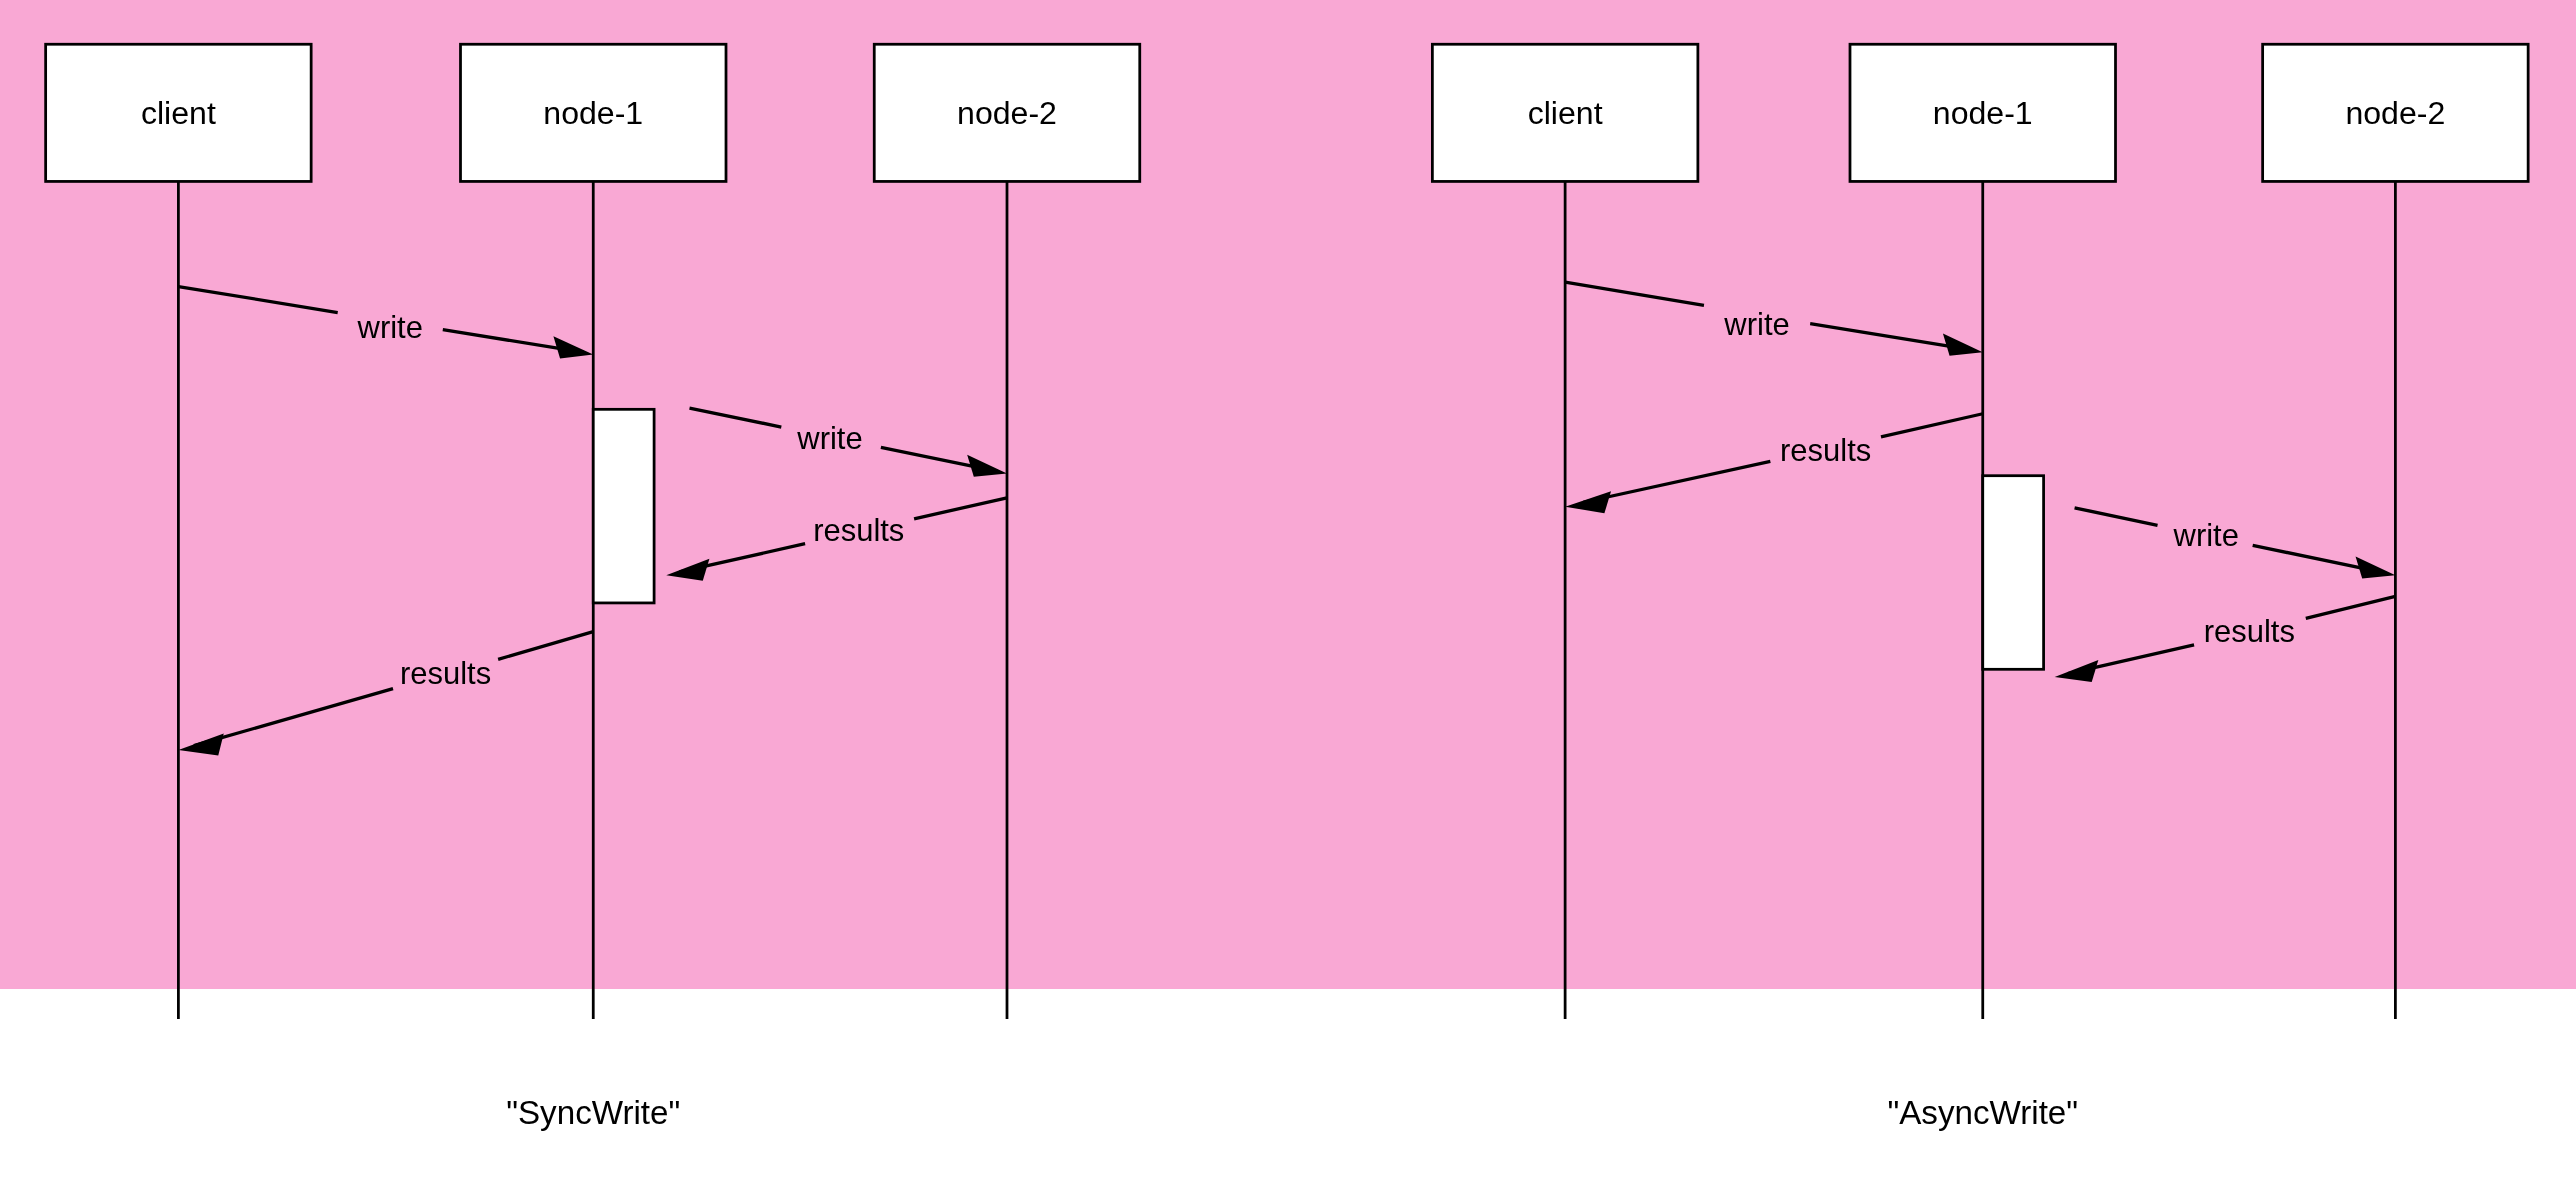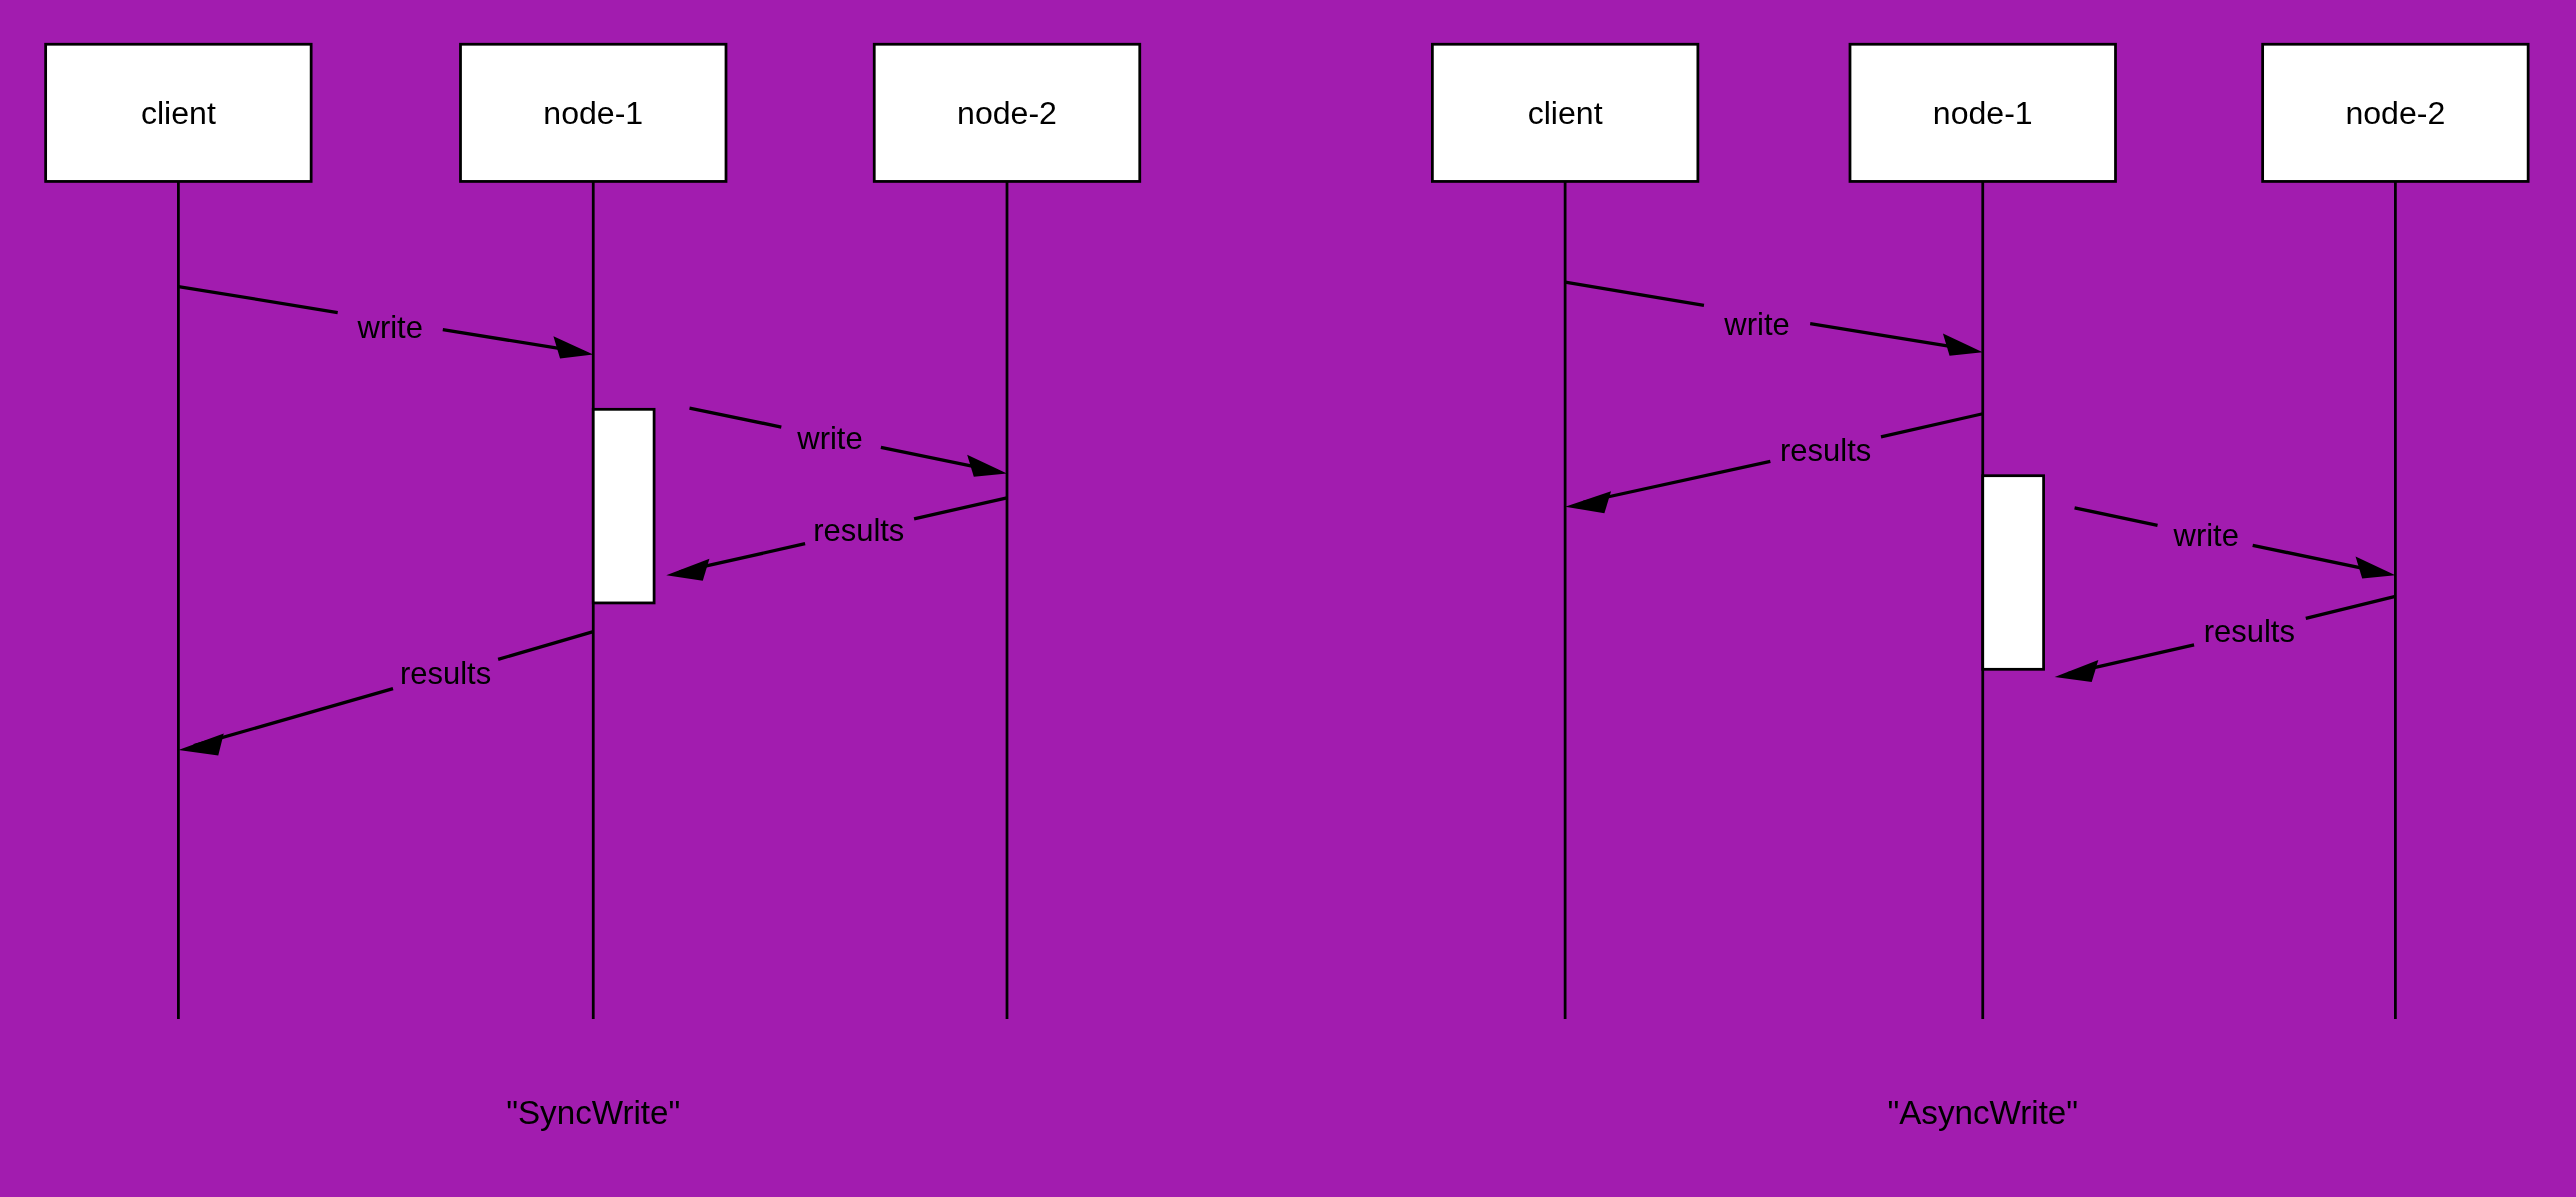--- a/index.html
+++ b/index.html
@@ -10,22 +10,22 @@
   body {
     width: 2576px;
     height: 1197px;
     font-family: "Liberation Sans", sans-serif;
     color: #000000;
     overflow: hidden;
   }
   #canvas {
     position: relative;
     width: 2576px;
-    height: 1197px;
-    background: #a21caf;
+    height: 989px;
+    background: #f9a8d4;
   }
   svg.diagram-layer {
     position: absolute;
     top: 0;
     left: 0;
     width: 2576px;
     height: 1197px;
     display: block;
   }
   .participant-box {

